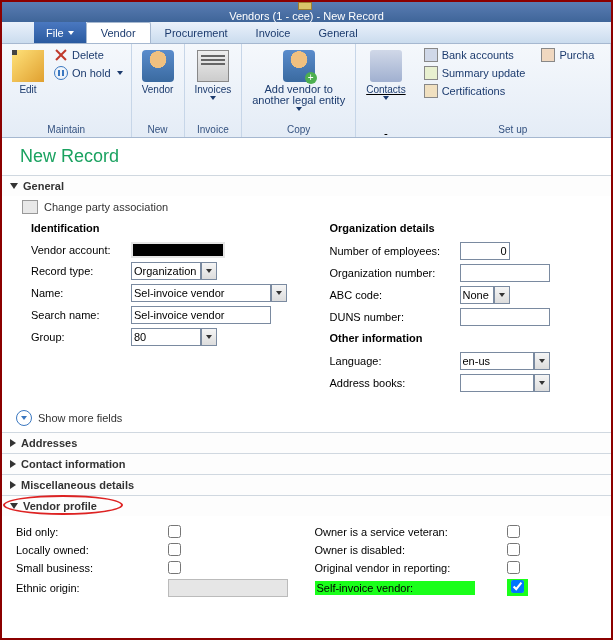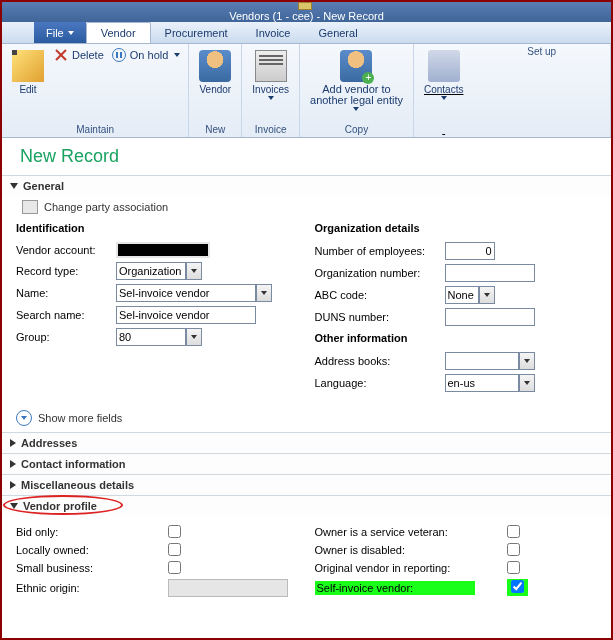--- a/index.html
+++ b/index.html
@@ -16,21 +16,21 @@
   .tab.active { background: #fff; border: 1px solid #a6b8d0; border-bottom: none; border-top-left-radius: 2px; border-top-right-radius: 2px; }
 
   .ribbon { background: linear-gradient(#f5f8fc, #e4ecf6); height: 94px; display: flex; border-bottom: 1px solid #a6b8d0; }
   .ribbon-group { border-right: 1px solid #c7d6e8; display: flex; flex-direction: column; padding: 2px 4px 0 4px; }
   .ribbon-group-body { display: flex; flex: 1; align-items: flex-start; }
   .ribbon-group-label { text-align: center; font-size: 10px; color: #345280; padding-bottom: 2px; }
   .big-btn { display: flex; flex-direction: column; align-items: center; padding: 4px 6px; cursor: pointer; color: #1c3b6e; text-align: center; }
   .big-btn .ic { width: 32px; height: 32px; margin-bottom: 2px; }
   .big-btn .lbl { font-size: 10px; line-height: 11px; }
   .big-btn .arrow-d { width: 0; height: 0; border-left: 3px solid transparent; border-right: 3px solid transparent; border-top: 4px solid #1c3b6e; margin-top: 1px; }
-  .small-btns { display: flex; flex-direction: row; }
+  .small-btns { display: flex; flex-direction: column; }
   .small-btn { display: flex; align-items: center; gap: 4px; padding: 2px 4px; cursor: pointer; color: #1c3b6e; }
   .small-btn .ic { width: 14px; height: 14px; }
   .small-btn .arrow-d { width: 0; height: 0; border-left: 3px solid transparent; border-right: 3px solid transparent; border-top: 4px solid #1c3b6e; margin-left: 2px; }
 
   .ic-edit { background: linear-gradient(135deg, #ffe27a, #e0a030); position: relative; }
   .ic-edit::after { content: ""; position: absolute; top: 0; left: 0; width: 5px; height: 5px; background: #444; }
   .ic-x { position: relative; }
   .ic-x::before, .ic-x::after { content: ""; position: absolute; top: 6px; left: 0; width: 14px; height: 2px; background: #c0392b; }
   .ic-x::before { transform: rotate(45deg); }
   .ic-x::after { transform: rotate(-45deg); }
@@ -52,21 +52,21 @@
   .section { border-top: 1px solid #d0d8e0; }
   .section-hdr { display: flex; align-items: center; gap: 5px; padding: 4px 8px; font-weight: bold; color: #333; cursor: pointer; background: #fdfdfd; }
   .section-hdr .tri { width: 0; height: 0; }
   .tri.down { border-left: 4px solid transparent; border-right: 4px solid transparent; border-top: 6px solid #333; }
   .tri.right { border-top: 4px solid transparent; border-bottom: 4px solid transparent; border-left: 6px solid #333; }
 
   .change-party { display: flex; align-items: center; gap: 6px; padding: 4px 20px; color: #333; cursor: pointer; }
   .change-party .ic { width: 16px; height: 14px; background: #e8e8e8; border: 1px solid #999; }
 
   .form-area { display: flex; padding: 2px 8px 8px 14px; gap: 10px; }
-  .col { flex: 1; }
+  .col { flex: 1; margin-left: 15px; }
   .sub-hdr { font-weight: bold; padding: 2px 0 4px 0; }
   .row { display: flex; align-items: center; margin: 4px 0; }
   .row label { width: 100px; }
   .row input[type=text], .row select { border: 1px solid #7a8aa0; height: 18px; padding: 0 2px; font-size: 11px; }
   .redact { background: #000; color: #000; width: 90px; height: 12px; display: inline-block; }
   .wrap-dis { background: #e6e6e6; padding: 2px; display: inline-flex; }
   .combo { display: inline-flex; }
   .combo input { border-right: none; }
   .combo .btn, select { background: linear-gradient(#f5f5f5, #ddd); }
   .combo .btn { width: 16px; border: 1px solid #7a8aa0; display: flex; align-items: center; justify-content: center; cursor: pointer; }
@@ -177,20 +177,42 @@
       <div class="big-btn">
         <div class="ic ic-contacts"></div>
         <div class="lbl">Contacts</div>
         <div class="arrow-d"></div>
       </div>
     </div>
     <div class="ribbon-group-label">&nbsp;</div>
   </div>
 
   <div class="ribbon-group" style="flex:1;">
+    <div class="ribbon-group-body">
+      <div class="small-btns">
+        <div class="small-btn">
+          <div class="ic ic-bank"></div>
+          <span>Bank accounts</span>
+        </div>
+        <div class="small-btn">
+          <div class="ic ic-sum"></div>
+          <span>Summary update</span>
+        </div>
+        <div class="small-btn">
+          <div class="ic ic-cert"></div>
+          <span>Certifications</span>
+        </div>
+      </div>
+      <div class="small-btns" style="margin-left:8px;">
+        <div class="small-btn">
+          <div class="ic ic-purch"></div>
+          <span>Purcha</span>
+        </div>
+      </div>
+    </div>
     <div class="ribbon-group-label">Set up</div>
   </div>
 </div>
 
 <div class="page-title">New Record</div>
 
 <div class="section">
   <div class="section-hdr">
     <span class="tri down"></span>
     <span>General</span>
@@ -260,32 +282,32 @@
               <span class="arrow-d"></span>
             </div>
         </div>
       </div>
       <div class="row">
         <label style="width:130px">DUNS number:</label>
         <input type="text" style="width: 90px;" value="">
       </div>
       <div class="sub-hdr">Other information</div>
       <div class="row">
+        <label style="width:130px">Language:</label>
+        <div class="combo">
+          <input type="text" style="width: 74px;" value="en-us">
+          <div class="btn">
+              <span class="arrow-d"></span>
+            </div>
+        </div>
+      </div>
+      <div class="row">
         <label style="width:130px">Address books:</label>
         <div class="combo">
           <input type="text" style="width: 74px;" value="">
-          <div class="btn">
-              <span class="arrow-d"></span>
-            </div>
-        </div>
-      </div>
-      <div class="row">
-        <label style="width:130px">Language:</label>
-        <div class="combo">
-          <input type="text" style="width: 74px;" value="en-us">
           <div class="btn">
               <span class="arrow-d"></span>
             </div>
         </div>
       </div>
     </div>
   </div>
 
   <div class="show-more">
     <div class="circ">

